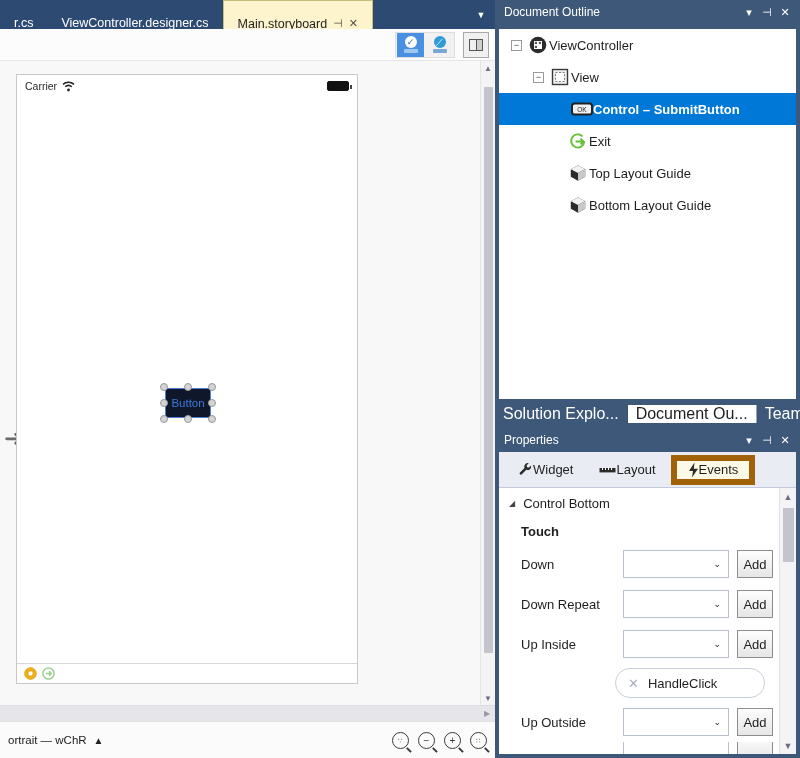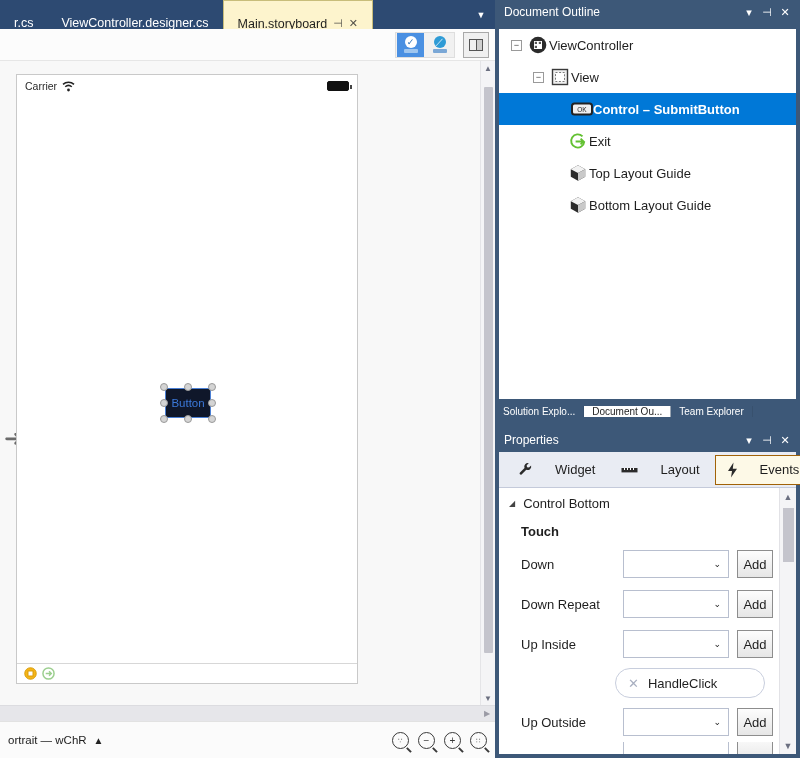--- a/index.html
+++ b/index.html
@@ -210,40 +210,40 @@
     font-size: 9px; line-height: 9px; color: #444; margin-right: 5px;
     flex: 0 0 auto;
   }
   .twisty-spacer { width: 16px; flex: 0 0 auto; }
   .node-icon { width: 22px; flex: 0 0 auto; display: flex; align-items: center; justify-content: center; }
   .node-label { white-space: nowrap; }
 
   
   .dock-tabs {
     position: absolute; left: 495px; top: 399px; width: 285px; height: 24px;
-    background: #3d5878; display: flex; align-items: center;
-    font-size: 10px;
+    background: #3d5878; display: flex; align-items: flex-end;
+    font-size: 16px;
   }
   .dock-tab {
     display: flex; align-items: center; padding: 0 8px;
     color: #fff; white-space: nowrap; cursor: pointer;
     border-right: 1px solid #34496380;
   }
   .dock-tab.active { background: #fff; color: #1e1e1e; }
   .props-tabs {
     position: absolute; left: 499px; top: 452px; width: 297px; height: 36px;
     background: #e9ecf3; border-bottom: 1px solid #c4cada;
     display: flex; align-items: center; gap: 4px; padding-left: 8px;
   }
   .ptab {
-    display: flex; align-items: center; gap: 22px;
+    display: flex; align-items: center; gap: 0;
     height: 30px; padding: 0 11px; font-size: 13px; color: #1e1e1e;
     cursor: pointer;
   }
-  .ptab.active { background: #fdf9e7; border: 1px solid #a16207; }
+  .ptab.active { background: #fdf9e7; border: 6px solid #a16207; }
 
   .props-body {
     position: absolute; left: 499px; top: 488px; width: 280px; height: 266px;
     background: #fff; overflow: hidden;
   }
   .group-header {
     display: flex; align-items: center; gap: 8px;
     height: 30px; padding-left: 10px; font-size: 13px; color: #1e1e1e;
   }
   .tri { font-size: 8px; color: #444; }

